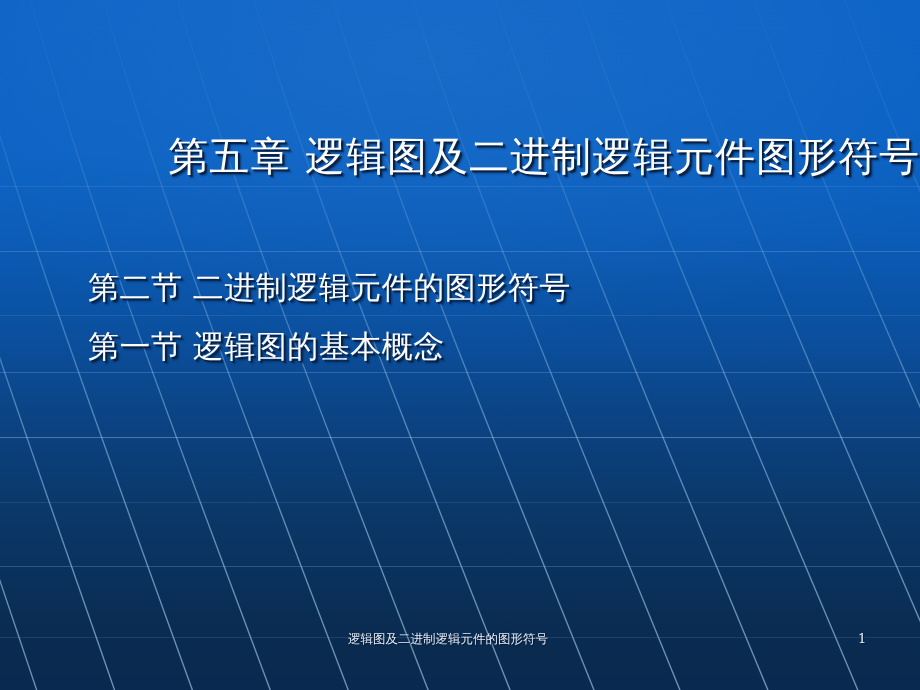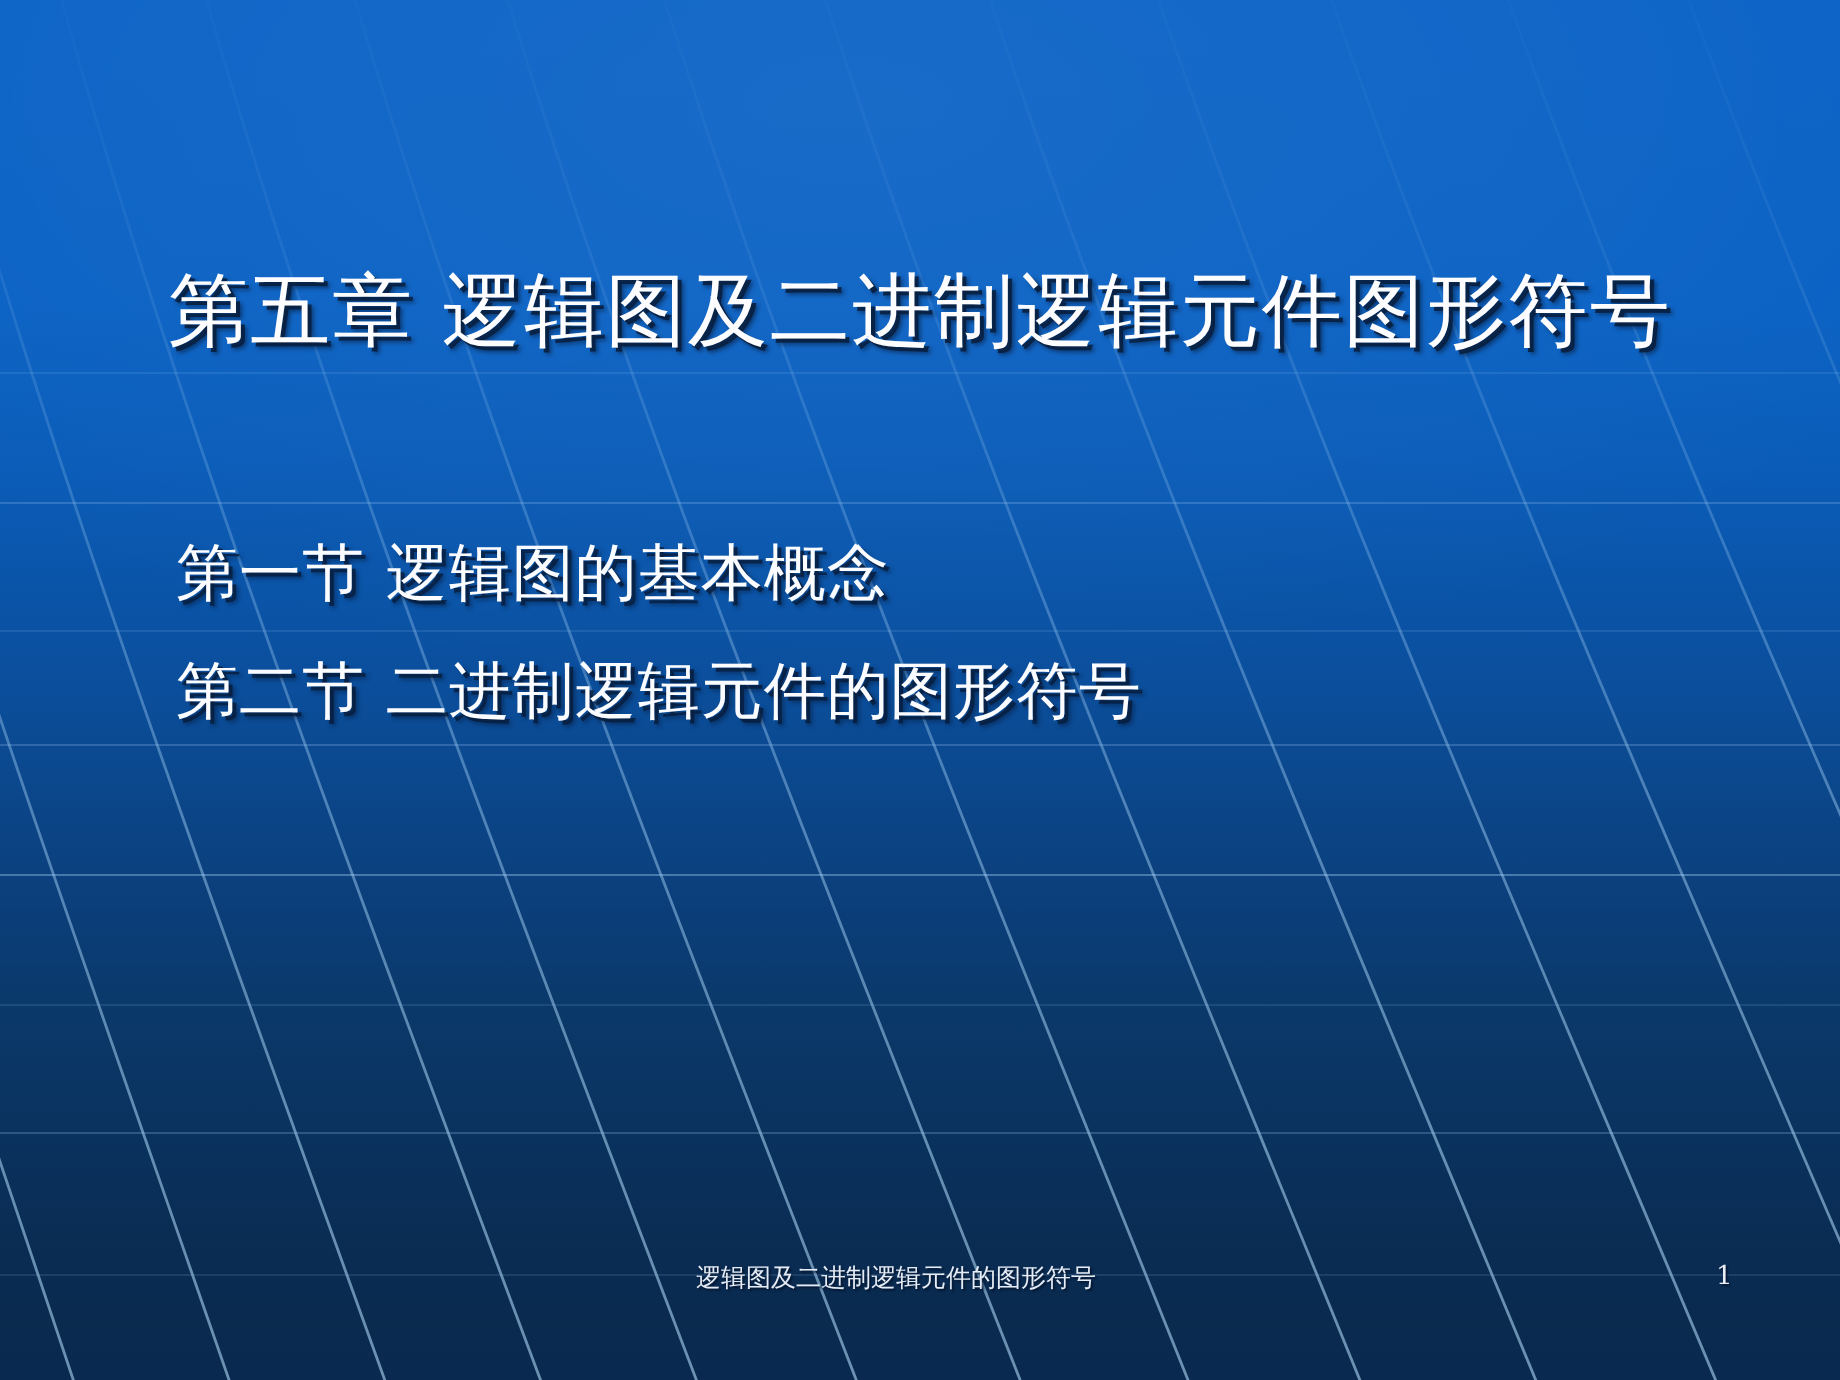--- a/index.html
+++ b/index.html
@@ -76,21 +76,21 @@
   .content {
     position: absolute;
     inset: 0;
   }
 
   .slide-title {
     position: absolute;
     left: 0;
     right: 0;
     top: 104px;
-    text-align: center;
+    text-align: right;
     font-family: "DejaVu Serif", "Liberation Serif", serif;
     font-size: 40px;
     line-height: 1.25;
     font-weight: 400;
     letter-spacing: 1px;
     color: #fdfdff;
     text-shadow:
        2px 2px 0px rgba(8,28,58,0.85),
        3px 3px 2px rgba(5,20,45,0.55);
     white-space: nowrap;
@@ -195,22 +195,22 @@
     <div class="band faint" style="top:637px"></div>
   </div>
 
   <div class="bg-sheen"></div>
 
   <div class="content">
 
     <h1 class="slide-title">第五章  逻辑图及二进制逻辑元件图形符号</h1>
 
     <div class="body-list">
+      <div class="body-line">第二节 二进制逻辑元件的图形符号</div>
       <div class="body-line">第一节 逻辑图的基本概念</div>
-      <div class="body-line">第二节 二进制逻辑元件的图形符号</div>
     </div>
 
     <div class="footer">
       <div class="footer-text">逻辑图及二进制逻辑元件的图形符号</div>
       <div class="footer-page">1</div>
     </div>
 
   </div>
 </div>
 

